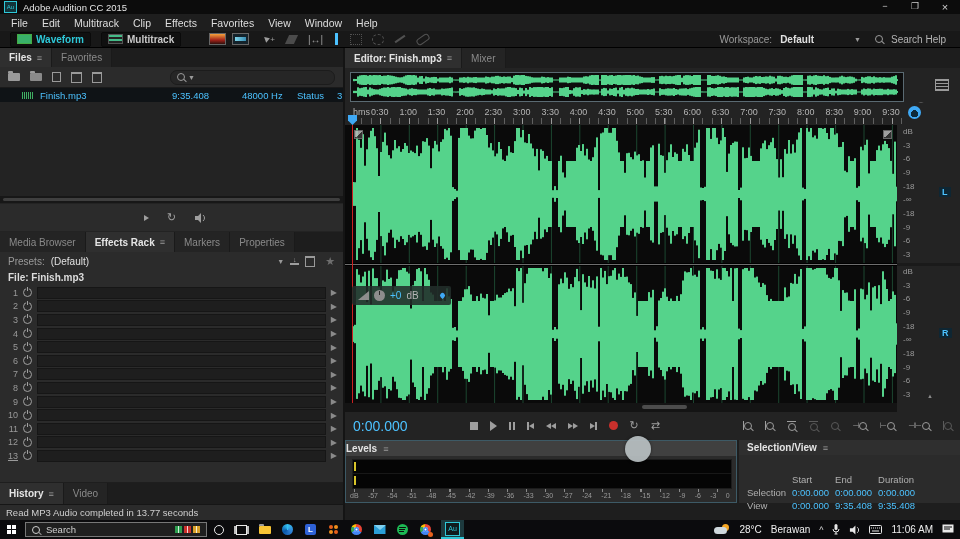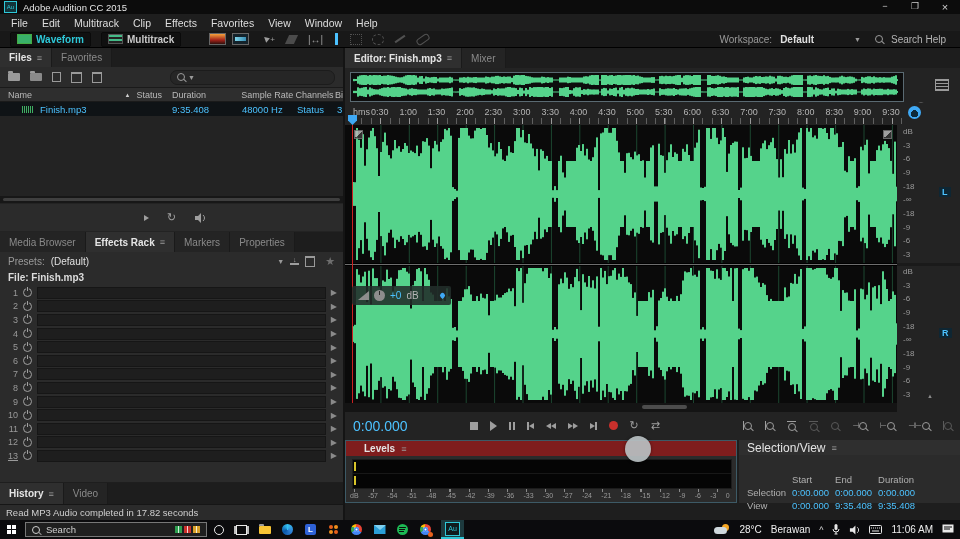--- a/index.html
+++ b/index.html
@@ -129,29 +129,20 @@
       <span class="folder-ic"></span>
       <span class="folder-ic" style="background:#8a8a8a;"></span>
       <span class="doc-ic" style="height:8px;width:7px;"></span>
       <span class="doc-ic" style="height:8px;width:9px;border-top:2px solid #9a9a9a;"></span>
       <span class="trash-ic"></span>
       <div class="row" style="margin-left:58px;flex:1;height:13px;background:#262626;border:1px solid #1c1c1c;border-radius:7px;padding:0 6px;gap:3px;">
         <span class="mag"></span>
         <span style="color:#9a9a9a;font-size:7px;">▼</span>
       </div>
     </div>
-    <div class="row" style="height:13px;background:#2e2e2e;color:#b9b9b9;font-size:9px;border-bottom:1px solid #1a1a1a;">
-      <span style="width:118px;padding-left:8px;">Name</span>
-      <span style="width:12px;font-size:6px;color:#cfcfcf;">▲</span>
-      <span style="width:36px;">Status</span>
-      <span style="width:70px;">Duration</span>
-      <span style="width:55px;">Sample Rate</span>
-      <span style="width:40px;">Channels</span>
-      <span>Bi</span>
-    </div>
     <div class="row" style="height:14px;background:#0f1316;font-size:9.5px;">
       <span style="width:22px;"></span>
       <span style="width:12px;height:7px;background:repeating-linear-gradient(90deg,#3fae62 0 1px,transparent 1px 2px);"></span>
       <span class="blue" style="width:96px;padding-left:6px;">Finish.mp3</span>
       <span style="width:36px;"></span>
       <span class="blue" style="width:70px;">9:35.408</span>
       <span class="blue" style="width:55px;">48000 Hz</span>
       <span class="blue" style="width:40px;">Status</span>
       <span class="blue">3</span>
     </div>
@@ -289,21 +280,21 @@
         <span class="menu-glyph">≡</span>
       </div>
       <div class="tab">
           <span>Video</span>
         </div>
       <div style="flex:1;height:100%;background:#1d1d1d;"></div>
     </div>
   </div>
 
   <div class="abs row" style="left:0;top:504px;width:343px;height:16px;background:#2b2b2b;border-top:1px solid #161616;padding-left:6px;box-sizing:border-box;">
-    <span style="color:#cfcfcf;font-size:9.5px;">Read MP3 Audio completed in 17.82 seconds</span>
+    <span style="color:#cfcfcf;font-size:9.5px;">Read MP3 Audio completed in 13.77 seconds</span>
   </div>
 
   <div class="abs" style="left:345px;top:48px;width:615px;height:392px;background:#232323;">
     <div class="tabbar" style="height:20px;">
       <div class="tab active">
         <span style="font-weight:bold;">Editor: Finish.mp3</span>
         <span class="menu-glyph">≡</span>
       </div>
       <div class="tab">
           <span>Mixer</span>
@@ -1580,21 +1571,21 @@
           </span>
         <span class="row dim">
             <span class="bar-v" style="height:9px;width:1px;"></span>
             <span class="mag"></span>
           </span>
       </div>
     </div>
   </div>
 
   <div class="abs" style="left:345px;top:440px;width:392px;height:63px;background:#2b2b2b;border:1px solid #3d5a66;box-sizing:border-box;">
-    <div class="row" style="height:15px;padding-left:18px;gap:6px;background:#7f1d1d;">
+    <div class="row" style="height:15px;padding-left:0;gap:6px;background:#404040;">
       <span style="color:#e4e4e4;font-weight:bold;font-size:10px;">Levels</span>
       <span class="menu-glyph">≡</span>
     </div>
     <div class="abs" style="left:6px;top:18px;width:378px;height:28px;background:#050505;border:1px solid #1c1c1c;">
       <div class="abs" style="left:0;top:13px;width:378px;height:1px;background:#181818;"></div>
       <div class="abs" style="left:1px;top:2px;width:2px;height:9px;background:#d8c42a;"></div>
       <div class="abs" style="left:1px;top:16px;width:2px;height:9px;background:#d8c42a;"></div>
     </div>
     <div class="abs ticks" style="left:8px;top:48px;width:374px;"></div>
     <div class="abs" style="left:4px;top:51px;width:380px;display:flex;justify-content:space-between;font-size:7px;color:#9a9a9a;">
@@ -1620,21 +1611,21 @@
         <span>-6</span>
         <span>-3</span>
         <span>0</span>
       </div>
   </div>
 
   <div class="abs" style="left:625px;top:436px;width:26px;height:26px;border-radius:50%;background:rgba(185,192,194,.92);box-shadow:0 0 3px rgba(0,0,0,.5);"></div>
 
   <div class="abs" style="left:739px;top:440px;width:221px;height:63px;background:#2b2b2b;">
     <div class="row" style="height:15px;padding-left:8px;gap:6px;background:#2f2f2f;">
-      <span style="color:#e4e4e4;font-weight:normal;font-size:12px;">Selection/View</span>
+      <span style="color:#e4e4e4;font-weight:bold;font-size:10px;">Selection/View</span>
       <span class="menu-glyph">≡</span>
     </div>
     <table class="selview" style="margin:18px 0 0 8px;">
       <tbody>
           <tr style="color:#b0b0b0;">
         <td></td>
         <td>Start</td>
         <td>End</td>
         <td>Duration</td>
       </tr>

